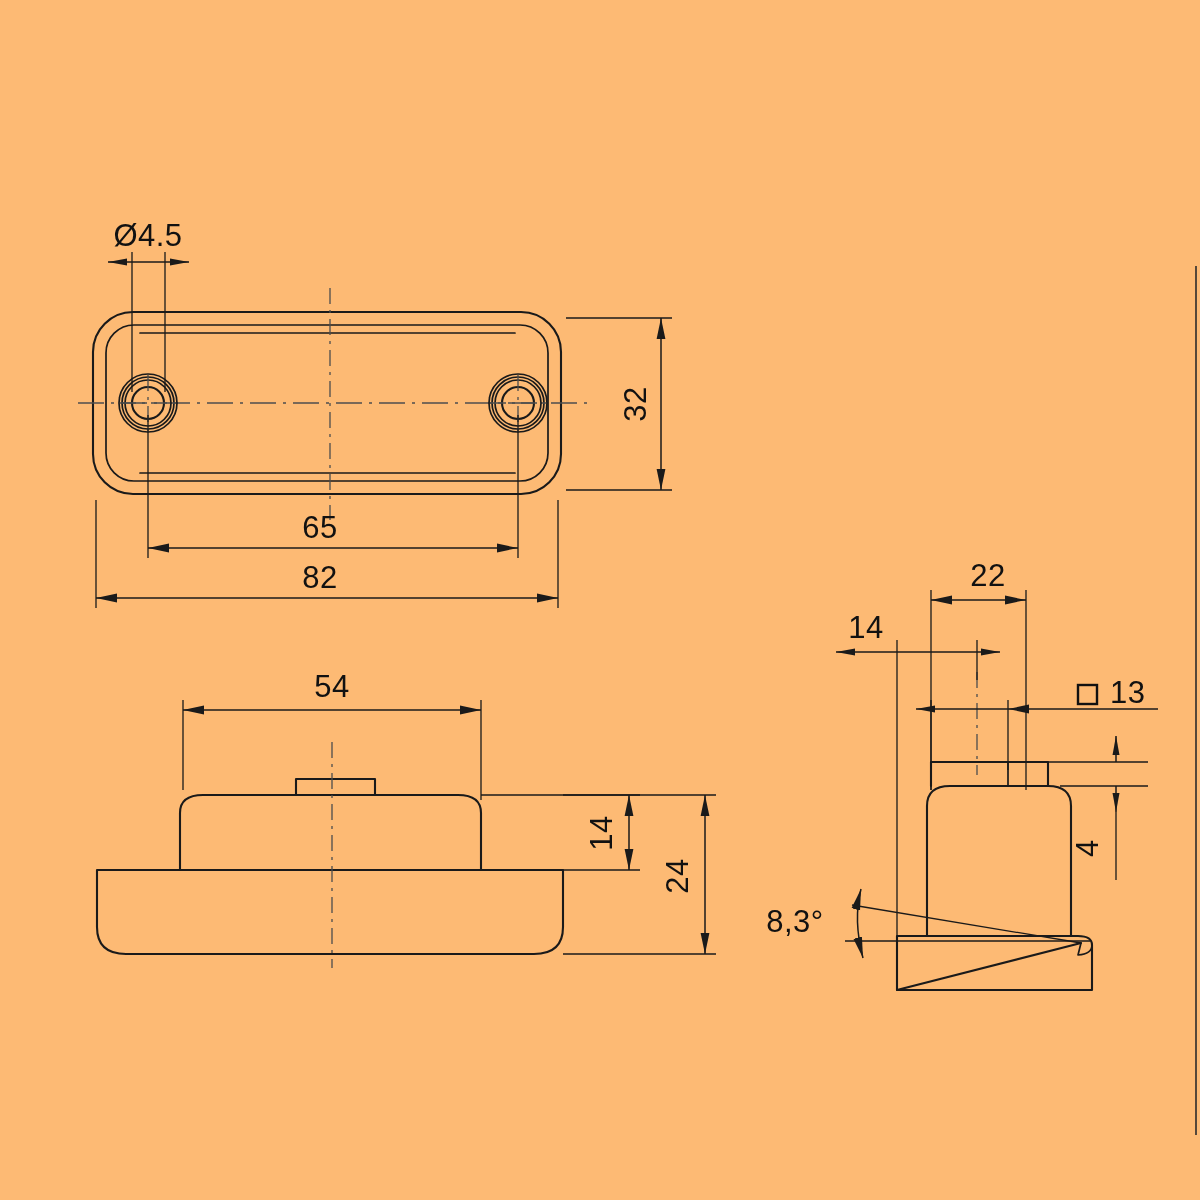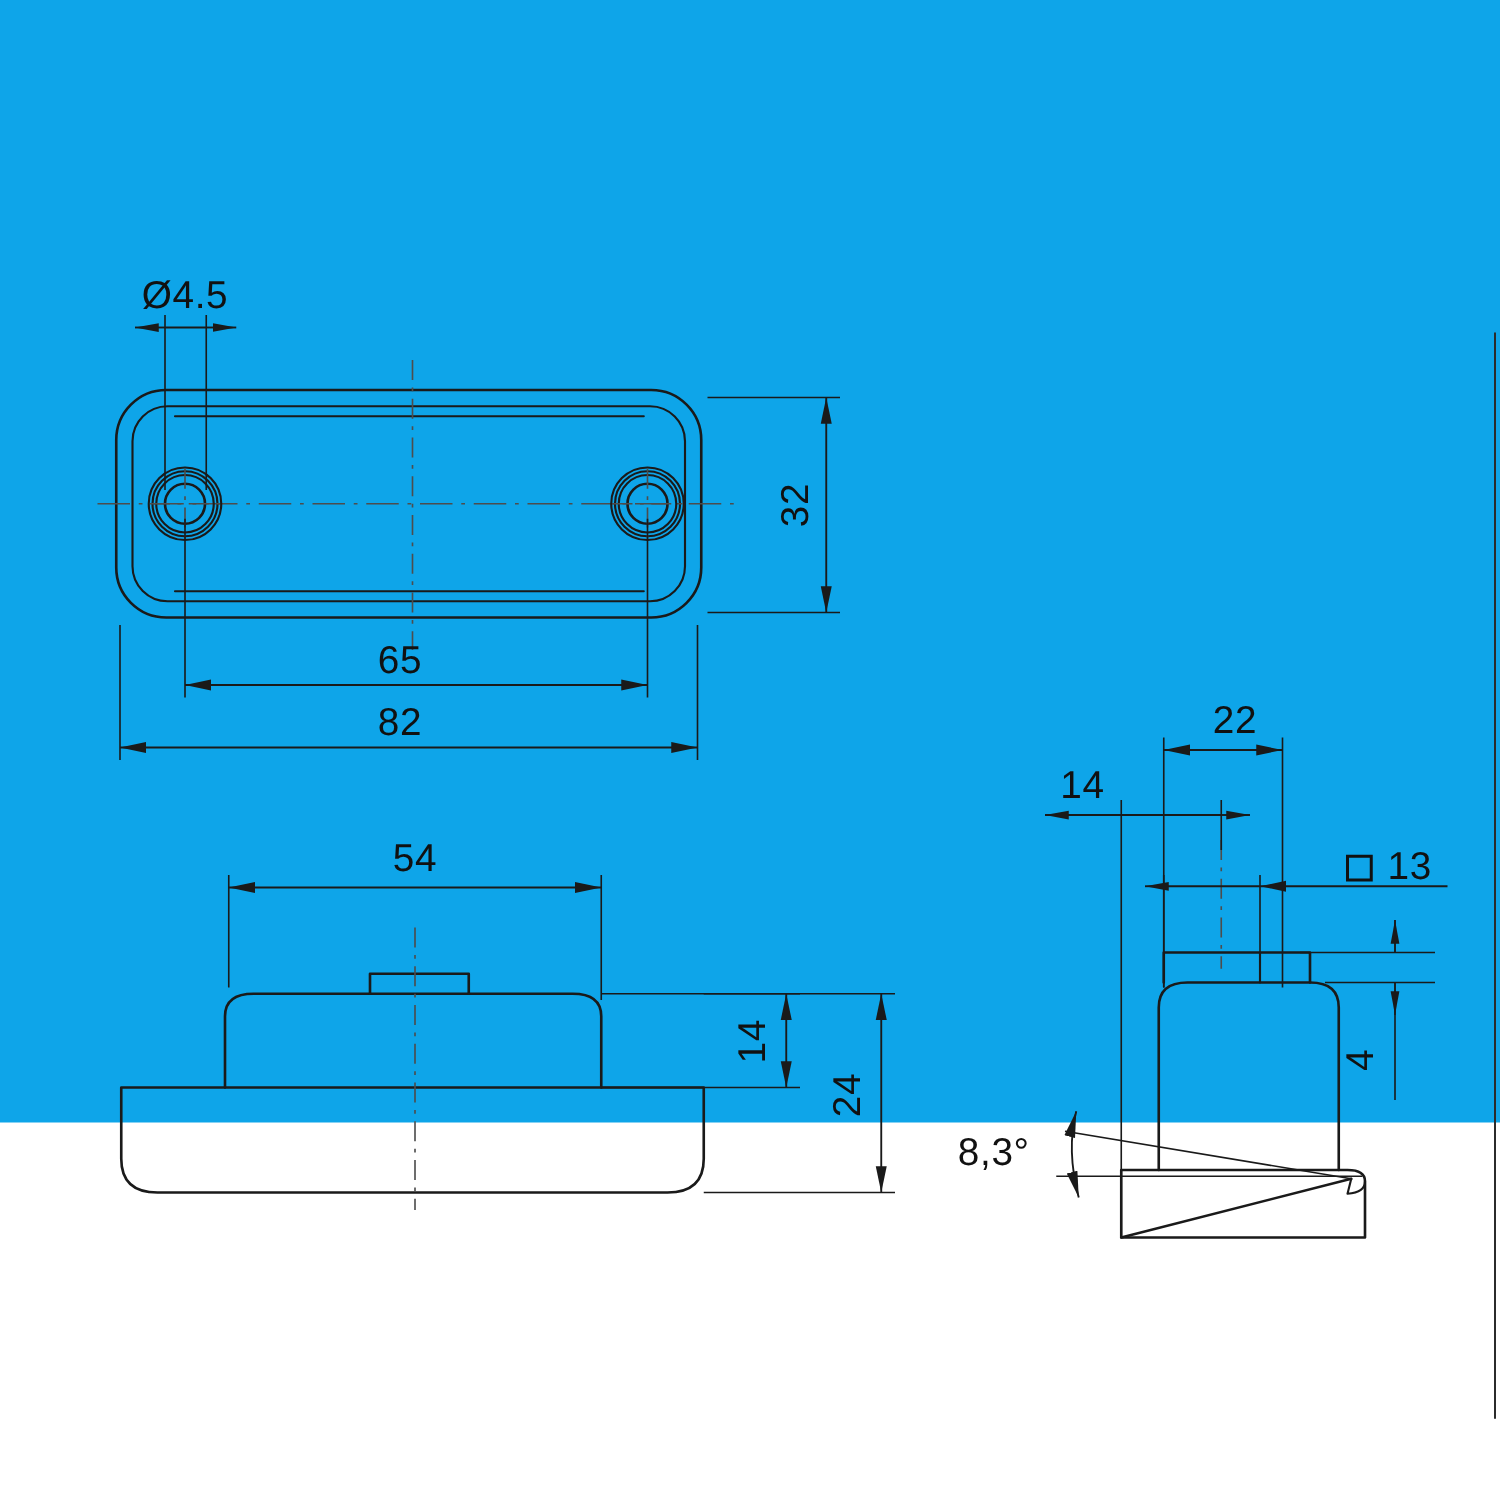--- a/index.html
+++ b/index.html
@@ -9,22 +9,22 @@
   }
   body {
     width: 1200px;
     height: 1200px;
     font-family: "Liberation Sans", sans-serif;
     overflow: hidden;
   }
   #drawing-root {
     position: relative;
     width: 1200px;
-    height: 898px;
-    background: #0ea5e9;
+    height: 1200px;
+    background: #fdba74;
   }
   svg.tech-drawing {
     display: block;
     width: 1200px;
     height: 1200px;
   }
   .outline {
     fill: none;
     stroke: #1a1a1a;
     stroke-width: 2.1;

